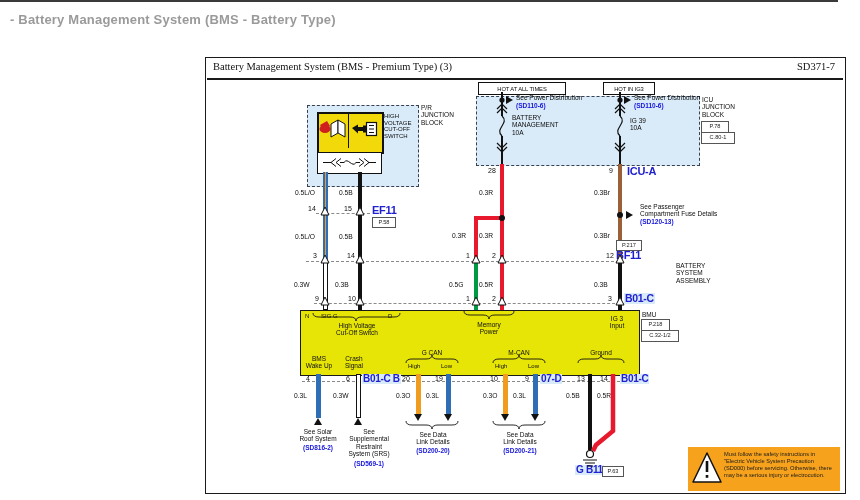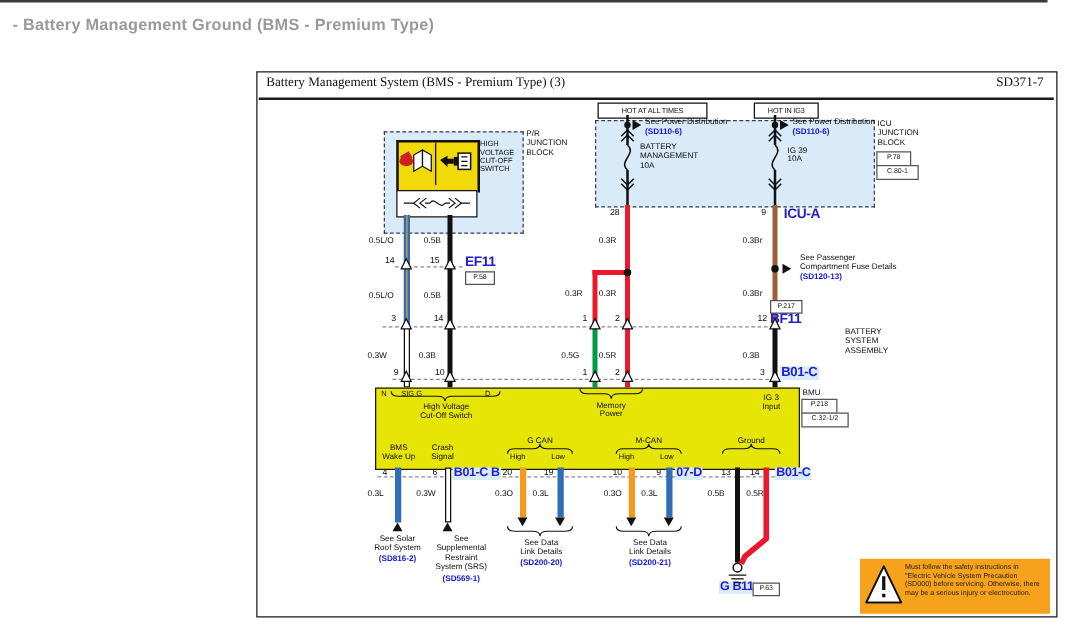--- a/index.html
+++ b/index.html
@@ -20,21 +20,21 @@
   .hotbox{border:1px solid #111;background:#fff;font-size:5.8px;letter-spacing:-.1px;
           display:flex;align-items:center;justify-content:center}
   .dashedbox{border:1.6px dashed #39404f;background:#d9eaf8}
   .hdr{font-family:"Liberation Serif",serif;font-size:10.5px;color:#111;white-space:nowrap}
   .wv{position:absolute;width:4px}
 </style>
 </head>
 <body>
 
 <div class="abs" style="left:0;top:5;width:838px;height:0;border-top:2px solid #3a3a3a"></div>
-<div class="abs" style="left:10px;top:12px;font-size:13px;font-weight:bold;color:#9a9a9a;letter-spacing:.2px">- Battery Management Ground (BMS - Premium Type)</div>
+<div class="abs" style="left:10px;top:12px;font-size:13px;font-weight:bold;color:#9a9a9a;letter-spacing:.2px">- Battery Management System (BMS - Battery Type)</div>
 
 <div class="abs" style="left:205px;top:57px;width:639px;height:435px;border:1.5px solid #1a1a1a;background:#fff"></div>
 <div class="abs" style="left:206.5px;top:58.5px;width:636px;height:19px;border-bottom:2px solid #1a1a1a"></div>
 <span class="abs hdr" style="left:213px;top:61px">Battery Management System (BMS - Premium Type) (3)</span>
 <span class="abs hdr" style="left:797px;top:61px">SD371-7</span>
 
 <div class="abs hotbox" style="left:478px;top:82px;width:86px;height:11px">HOT AT ALL TIMES</div>
 <div class="abs hotbox" style="left:603px;top:82px;width:50px;height:11px">HOT IN IG3</div>
 
 <div class="abs dashedbox" style="left:476px;top:96px;width:222px;height:68px"></div>

